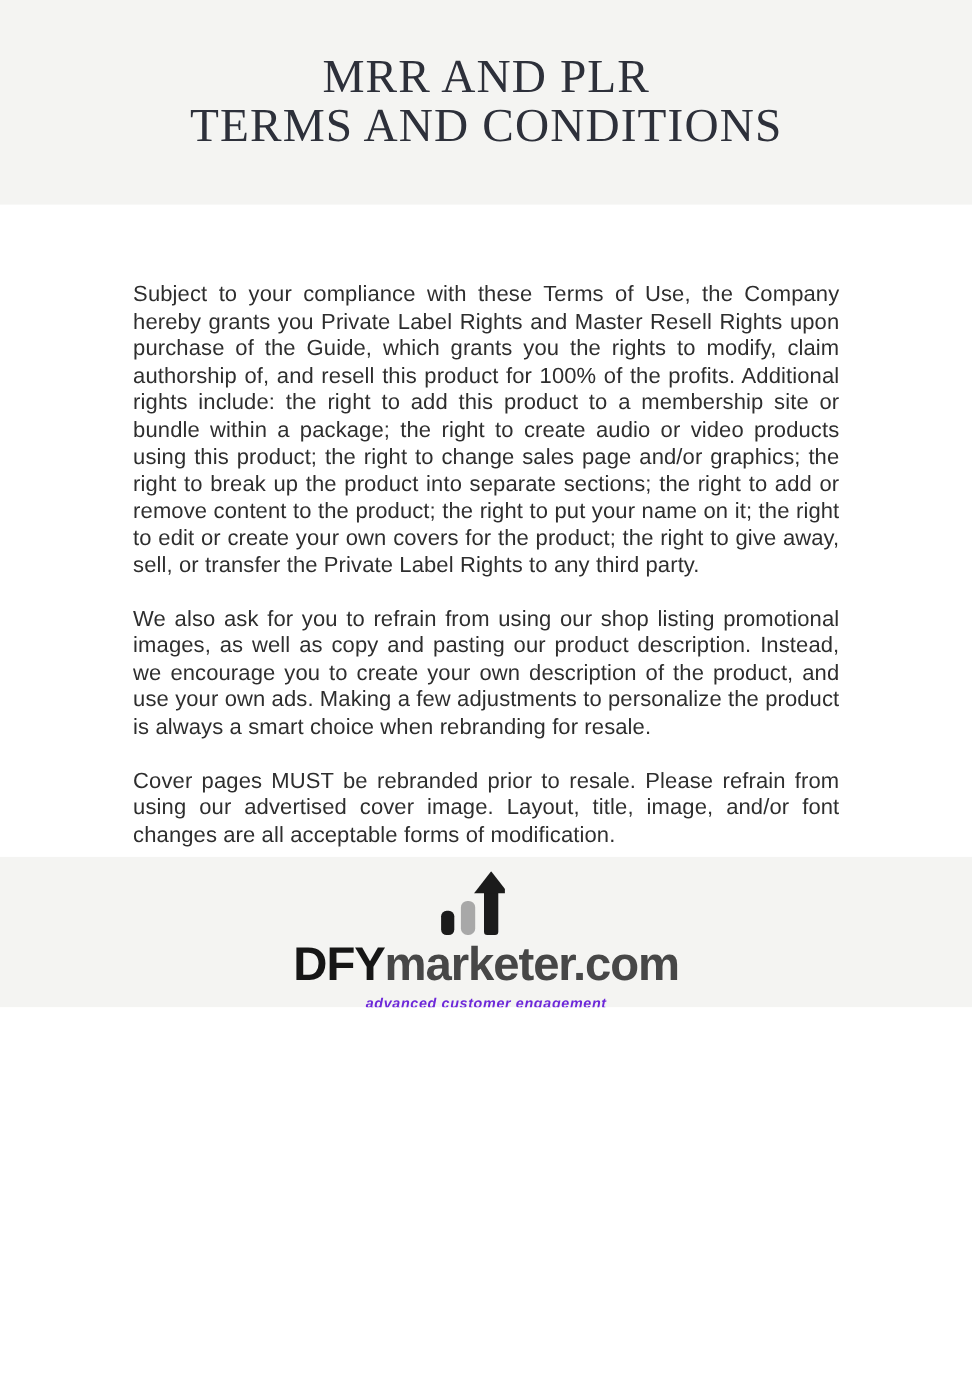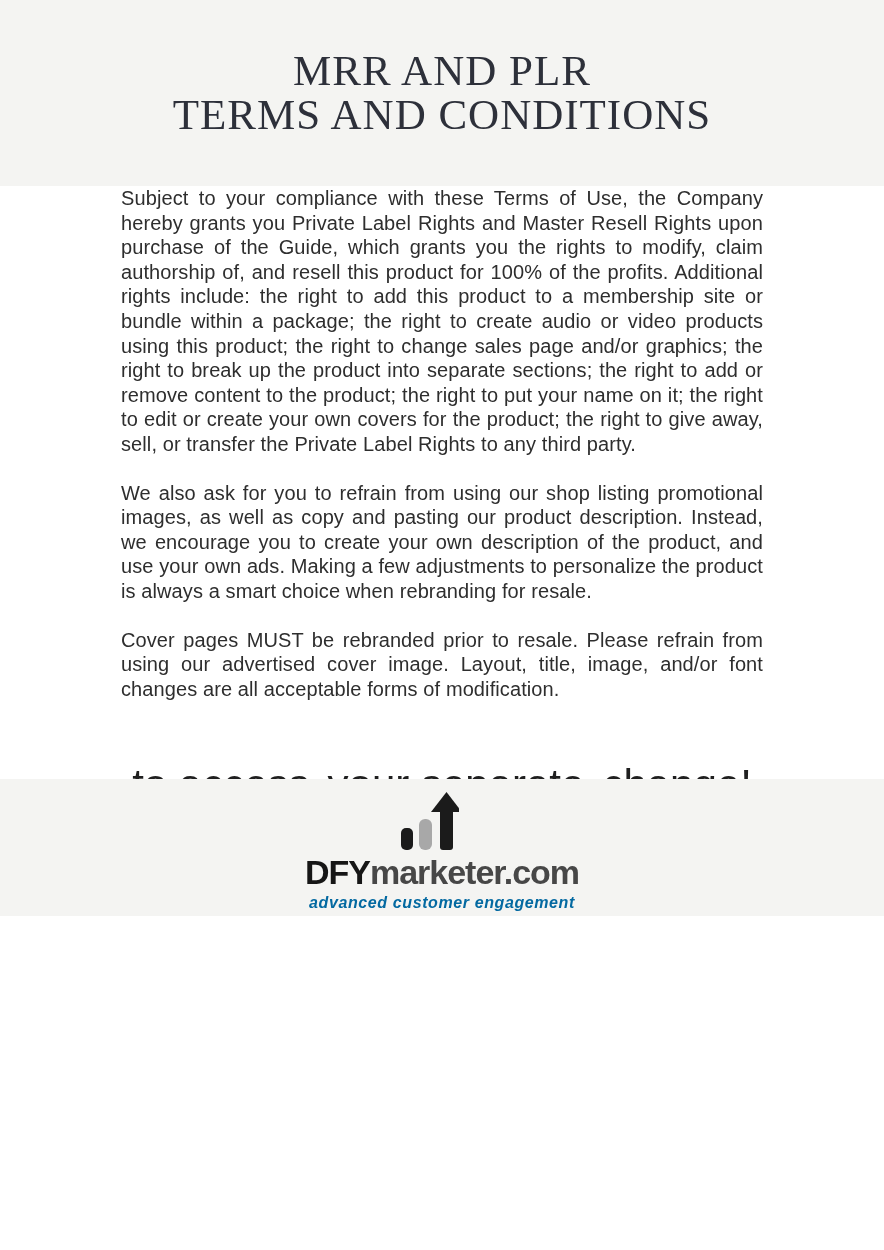--- a/index.html
+++ b/index.html
@@ -37,21 +37,21 @@
   
   .content { padding: 0 121px; }
   .content p {
     margin: 0 0 24px 0;
     font-size: 20px;
     line-height: 24.6px;
     text-align: justify;
     color: #2e2e2e;
     letter-spacing: 0.1px;
   }
-  .content p:first-child { }
+  .content p:first-child { margin-top: 70px; }
 
   
   .cta {
     margin-top: 60px;
     text-align: center;
     color: #1f1f1f;
   }
   .cta-main {
     display: inline-block;
     font-weight: 700;
@@ -83,35 +83,35 @@
     left: 0; right: 0; bottom: 0;
     height: 137px;
     background: #f4f4f2;
     display: flex;
     flex-direction: column;
     align-items: center;
     padding-top: 13px;
   }
   .logo-icon { transform: translateX(-13px); }
   .brand {
-    font-size: 34px;
+    font-size: 43px;
     font-weight: 700;
     letter-spacing: -1px;
     line-height: 1;
     margin-top: 1px;
     color: #474747;
   }
   .brand .prefix { color: #161616; }
   .tagline {
     margin-top: 5px;
-    font-size: 16px;
+    font-size: 13px;
     font-weight: 700;
     font-style: italic;
     letter-spacing: 0.6px;
-    color: #0369a1;
+    color: #6d28d9;
   }
 </style>
 </head>
 <body>
 
 <div class="page">
 
   <div class="header-band">
     <h1 class="page-title">
       <span>MRR AND PLR</span>

